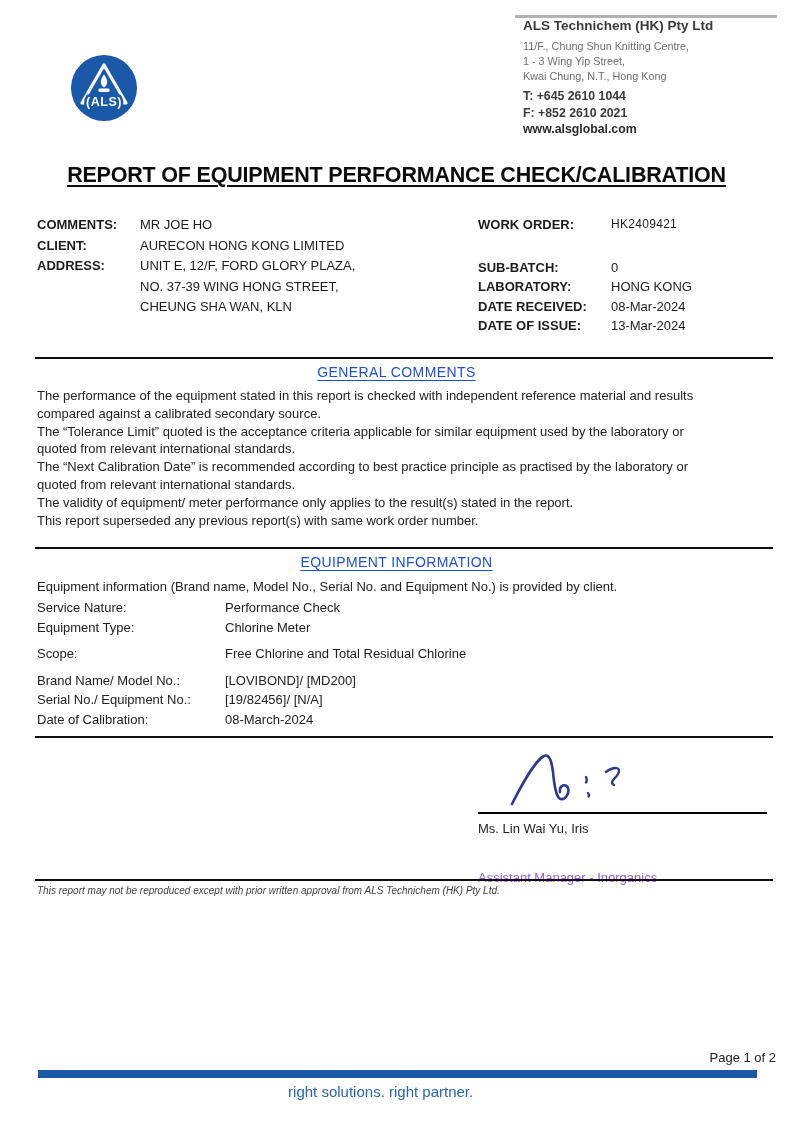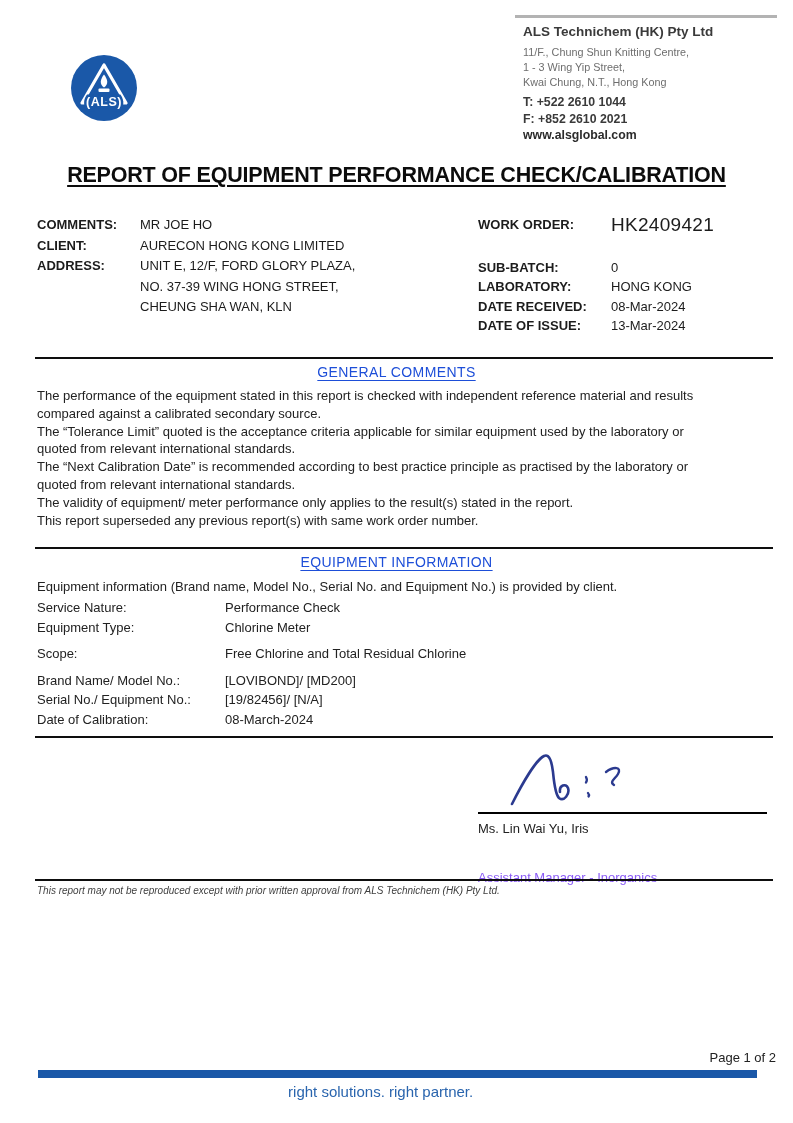--- a/index.html
+++ b/index.html
@@ -9,40 +9,40 @@
     width:793px; height:1123px;
     margin:0 auto;
     background:#ffffff;
     font-family:"Liberation Sans", sans-serif;
     color:#1c1c1c;
     overflow:hidden;
   }
 
   
   .logo { position:absolute; top:53px; left:69px; }
-  .company-block { position:absolute; top:15px; left:515px; width:262px; border-top:3px solid #b3b3b3; padding-top:6px; }
+  .company-block { position:absolute; top:15px; left:515px; width:262px; border-top:3px solid #b3b3b3; }
   .company-name { font-size:13.5px; font-weight:bold; color:#3a3a3a; padding-left:8px; }
   .company-addr { margin-top:6px; font-size:10.8px; line-height:15px; color:#6e6e6e; padding-left:8px; }
   .company-phones { margin-top:4px; font-size:12.3px; font-weight:bold; line-height:17px; color:#3a3a3a; padding-left:8px; }
   .company-web { font-size:12.3px; font-weight:bold; color:#2b2b2b; padding-left:8px; }
 
   
   .report-title {
     position:absolute; top:163px; left:0; width:100%;
     text-align:center; font-size:21.5px; font-weight:bold; letter-spacing:-0.2px;
     text-decoration:underline; text-underline-offset:3px; color:#0c0c0c;
   }
 
   
   .info { position:absolute; top:215px; left:37px; width:740px; font-size:13px; }
   .info-left { position:absolute; left:0; top:0; display:grid; grid-template-columns:103px auto; line-height:20.5px; }
   .info-left .lbl { font-weight:bold; }
   .info-right { position:absolute; left:441px; top:0; display:grid; grid-template-columns:133px auto; line-height:19.5px; }
   .info-right .lbl { font-weight:bold; }
-  .wo-value { font-size:19px; letter-spacing:0.3px; }
+  .wo-value { font-size:12px; letter-spacing:0.3px; }
   .spacer-row { height:23px; grid-column:1 / span 2; }
 
   
   .rule { position:absolute; left:35px; width:738px; height:2px; background:#0e0e0e; }
   .rule-1 { top:357px; } .rule-2 { top:547px; } .rule-3 { top:736px; } .rule-4 { top:879px; }
   .sec-heading {
     position:absolute; left:0; width:100%; text-align:center;
     font-size:14px; letter-spacing:0.4px; color:#1d4ed8;
     text-decoration:underline; text-underline-offset:3px;
   }
@@ -86,21 +86,21 @@
   </div>
 
   <div class="company-block">
     <div class="company-name">ALS Technichem (HK) Pty Ltd</div>
     <div class="company-addr">
       <div>11/F., Chung Shun Knitting Centre,</div>
       <div>1 - 3 Wing Yip Street,</div>
       <div>Kwai Chung, N.T., Hong Kong</div>
     </div>
     <div class="company-phones">
-      <div>T: +522 2610 1044</div>
+      <div>T: +645 2610 1044</div>
       <div>F: +852 2610 2021</div>
     </div>
     <div class="company-web">www.alsglobal.com</div>
   </div>
 
   <div class="report-title">REPORT OF EQUIPMENT PERFORMANCE CHECK/CALIBRATION</div>
 
   <div class="info">
     <div class="info-left">
       <span class="lbl">COMMENTS:</span>

